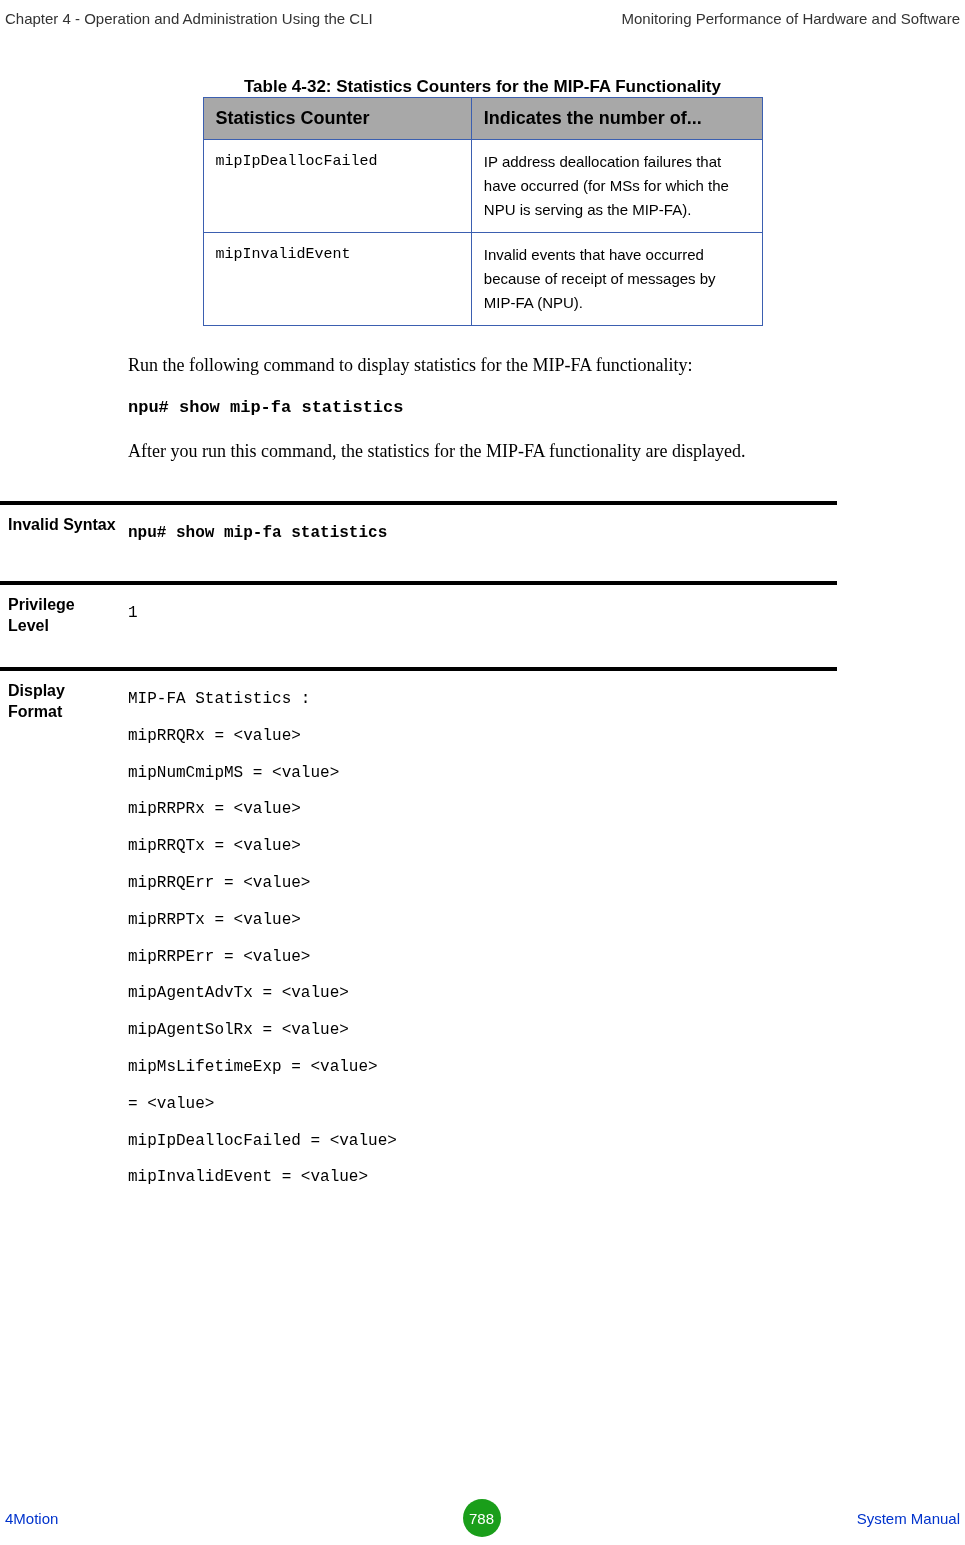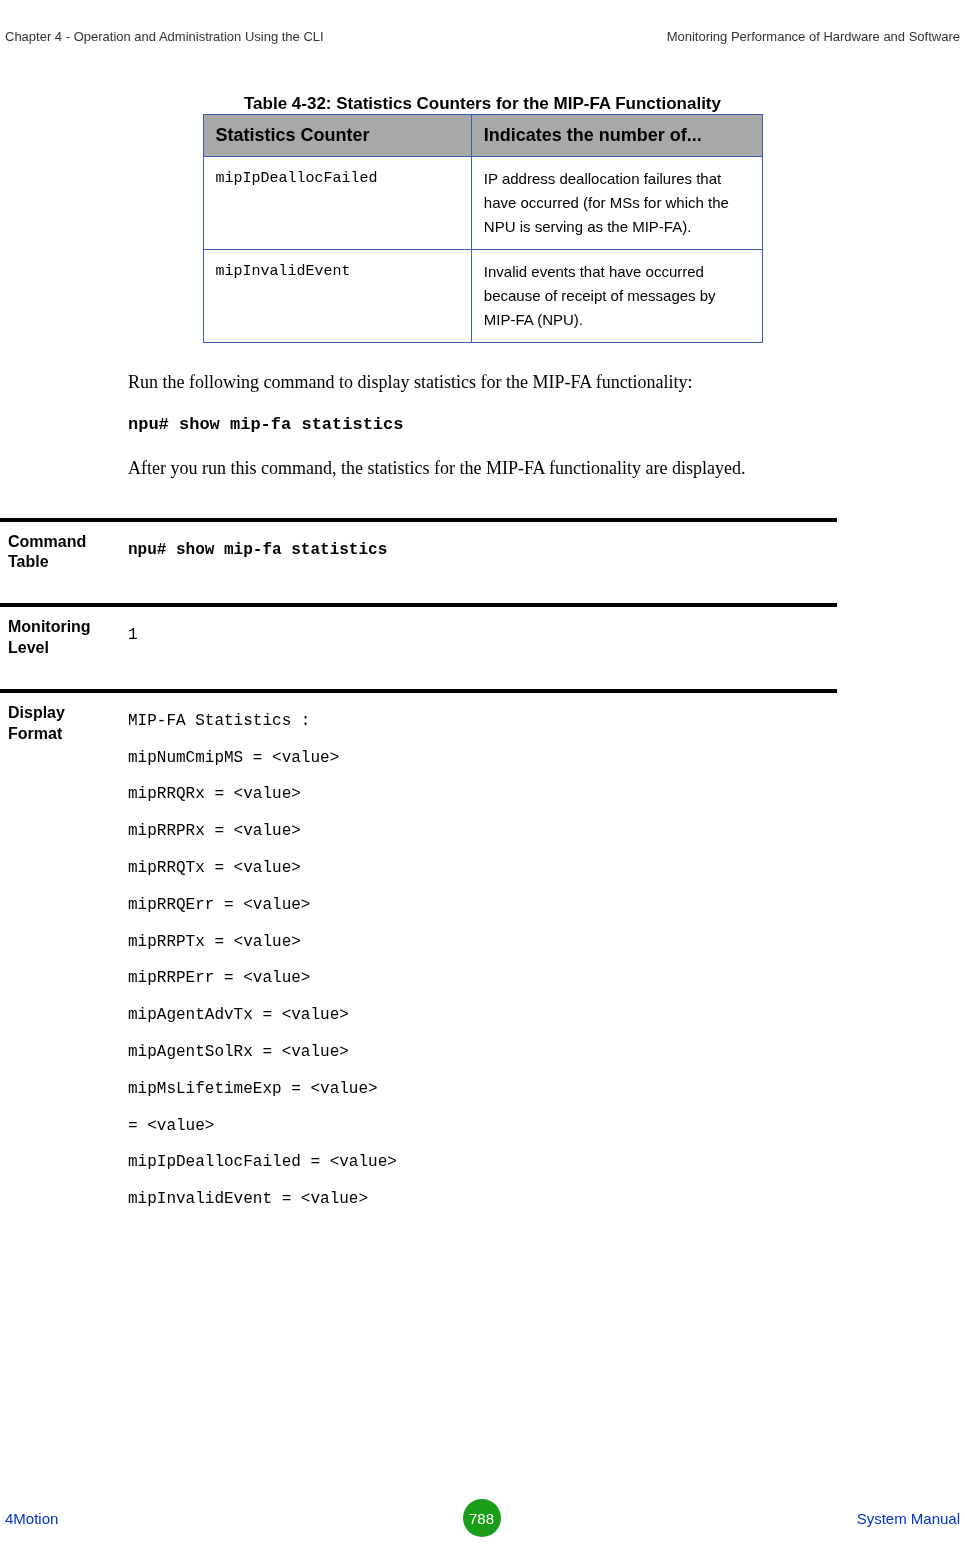--- a/index.html
+++ b/index.html
@@ -12,24 +12,23 @@
       height: 1545px;
       font-family: Arial, Helvetica, sans-serif;
       background: #fff;
       position: relative;
       padding: 10px 0;
     }
     .header {
       display: flex;
       justify-content: space-between;
       padding: 0 5px;
-      font-size: 13px;
+      font-size: 15px;
       color: #333;
       margin-bottom: 50px;
-      margin-top: 19px;
     }
     .content {
       padding: 0 128px 0 128px;
     }
     .table-caption {
       text-align: center;
       font-weight: bold;
       font-size: 17px;
     }
     table.data-table {
@@ -156,35 +155,35 @@
     </tbody>
   </table>
 
   <p class="body-text">Run the following command to display statistics for the MIP-FA functionality:</p>
   <p class="mono-text">npu# show mip-fa statistics</p>
   <p class="body-text">After you run this command, the statistics for the MIP-FA functionality are displayed.</p>
 
   <div class="section-block">
 
     <div class="section-item">
-      <div class="section-label">Command Table</div>
+      <div class="section-label">Invalid Syntax</div>
       <div class="section-value bold">npu# show mip-fa statistics</div>
     </div>
 
     <div class="section-item">
-      <div class="section-label">Monitoring Level</div>
+      <div class="section-label">Privilege Level</div>
       <div class="section-value">1</div>
     </div>
 
     <div class="section-item">
       <div class="section-label">Display Format</div>
       <div class="section-value">
         <div>MIP-FA Statistics :</div>
+        <div>mipRRQRx = &lt;value&gt;</div>
         <div>mipNumCmipMS = &lt;value&gt;</div>
-        <div>mipRRQRx = &lt;value&gt;</div>
         <div>mipRRPRx = &lt;value&gt;</div>
         <div>mipRRQTx = &lt;value&gt;</div>
         <div>mipRRQErr = &lt;value&gt;</div>
         <div>mipRRPTx = &lt;value&gt;</div>
         <div>mipRRPErr = &lt;value&gt;</div>
         <div>mipAgentAdvTx = &lt;value&gt;</div>
         <div>mipAgentSolRx = &lt;value&gt;</div>
         <div>mipMsLifetimeExp = &lt;value&gt;</div>
         <div> = &lt;value&gt;</div>
         <div>mipIpDeallocFailed = &lt;value&gt;</div>

